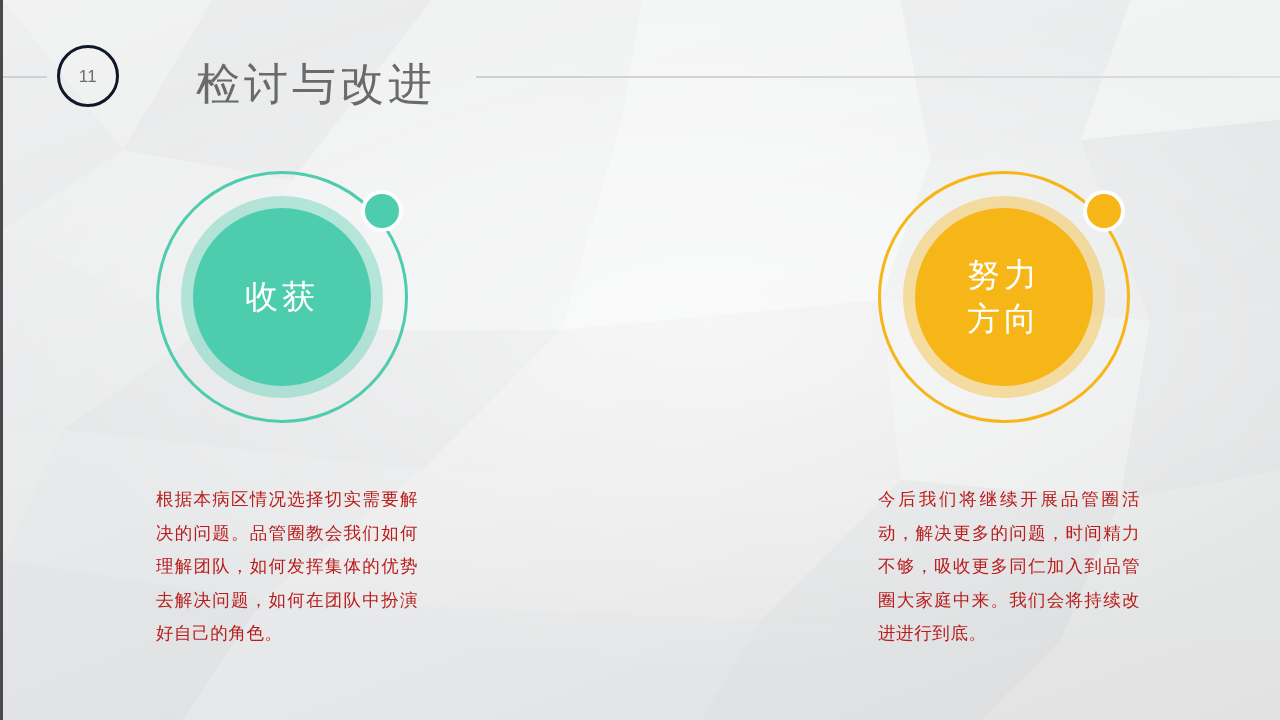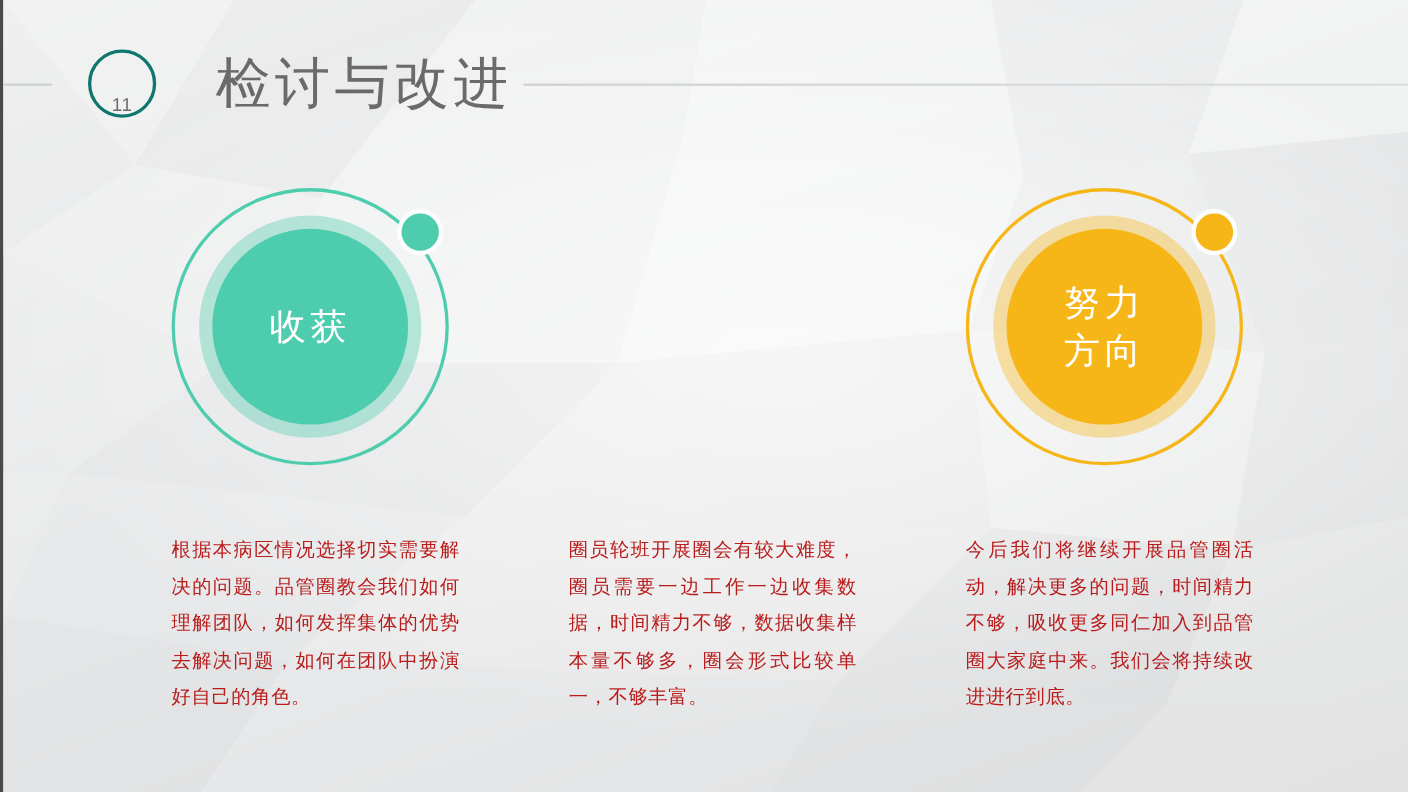--- a/index.html
+++ b/index.html
@@ -41,42 +41,42 @@
   
   #header {
     position: absolute;
     left: 0;
     top: 0;
     width: 1280px;
     height: 150px;
   }
   #page-badge {
     position: absolute;
-    left: 77px;
+    left: 54px;
     top: 45px;
     width: 62px;
     height: 62px;
-    border: 3px solid #0f766e;
+    border: 3px solid #0f172a;
     border-radius: 50%;
     box-sizing: border-box;
     display: flex;
-    align-items: flex-end;
+    align-items: center;
     justify-content: center;
   }
   #page-badge-number {
     font-size: 17px;
     color: #6d6d6d;
     letter-spacing: 0.5px;
     line-height: 1;
   }
   #slide-title {
     position: absolute;
     left: 193px;
-    top: 48px;
-    font-size: 50px;
+    top: 59px;
+    font-size: 44px;
     color: #6a6a6a;
     letter-spacing: 4px;
     line-height: 1.15;
     white-space: nowrap;
   }
   #title-rule {
     position: absolute;
     left: 473px;
     top: 76px;
     width: 807px;
@@ -225,16 +225,15 @@
     <div class="outer-ring"></div>
     <div class="halo-ring"></div>
     <div class="inner-disc">
       <span class="circle-label">努力
 方向</span>
     </div>
     <div class="orbit-dot"></div>
   </div>
 
   <div class="body-col" style="left:153px;">根据本病区情况选择切实需要解决的问题。品管圈教会我们如何理解团队，如何发挥集体的优势去解决问题，如何在团队中扮演好自己的角色。</div>
-  <div class="body-col" style="left:514px;">圈员轮班开展圈会有较大难度，圈员需要一边工作一边收集数据，时间精力不够，数据收集样本量不够多，圈会形式比较单一，不够丰富。</div>
   <div class="body-col" style="left:875px;">今后我们将继续开展品管圈活动，解决更多的问题，时间精力不够，吸收更多同仁加入到品管圈大家庭中来。我们会将持续改进进行到底。</div>
 
 </div>
 
 </body></html>

